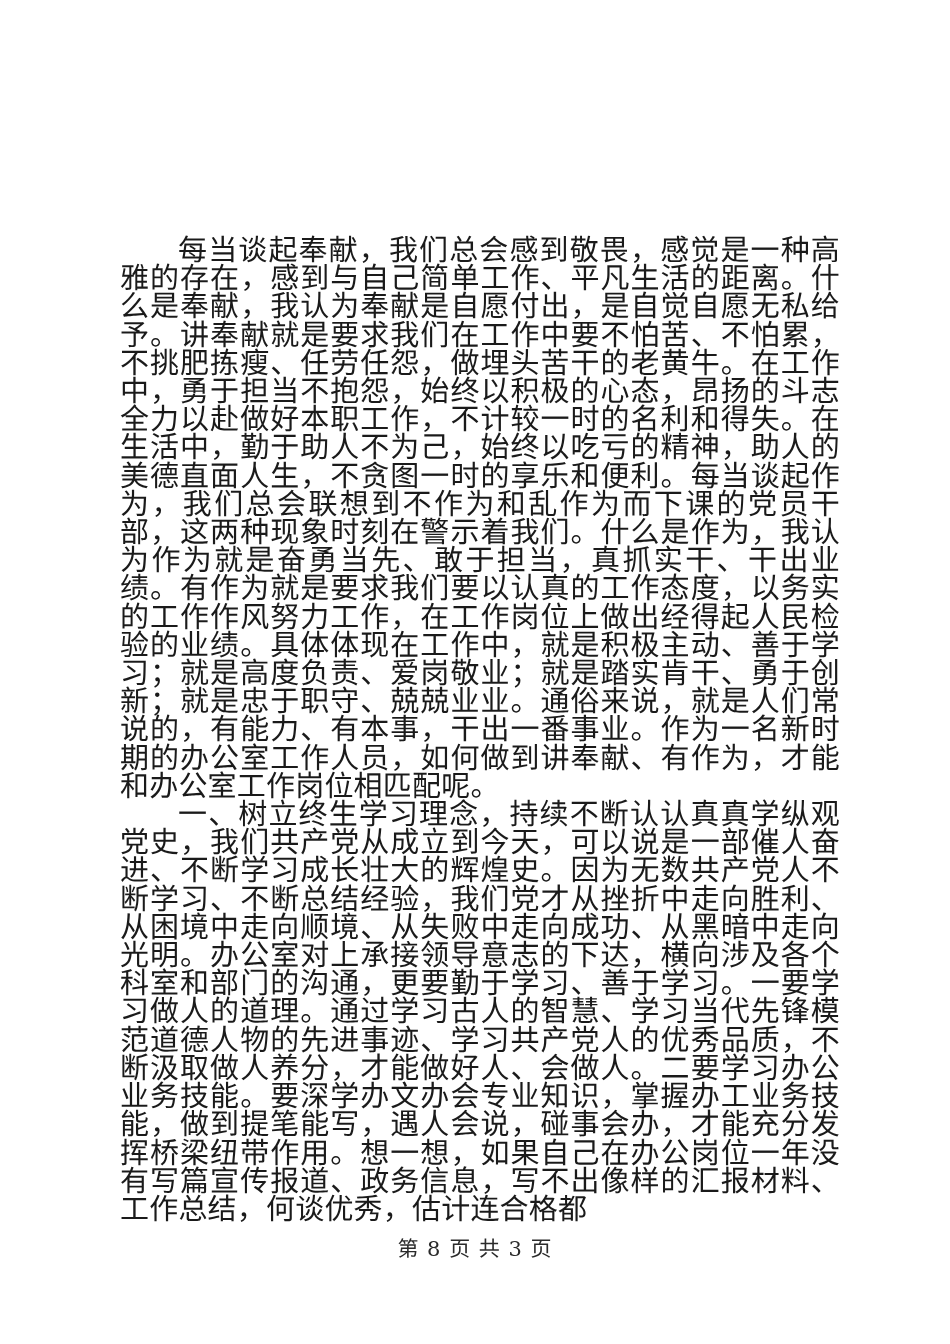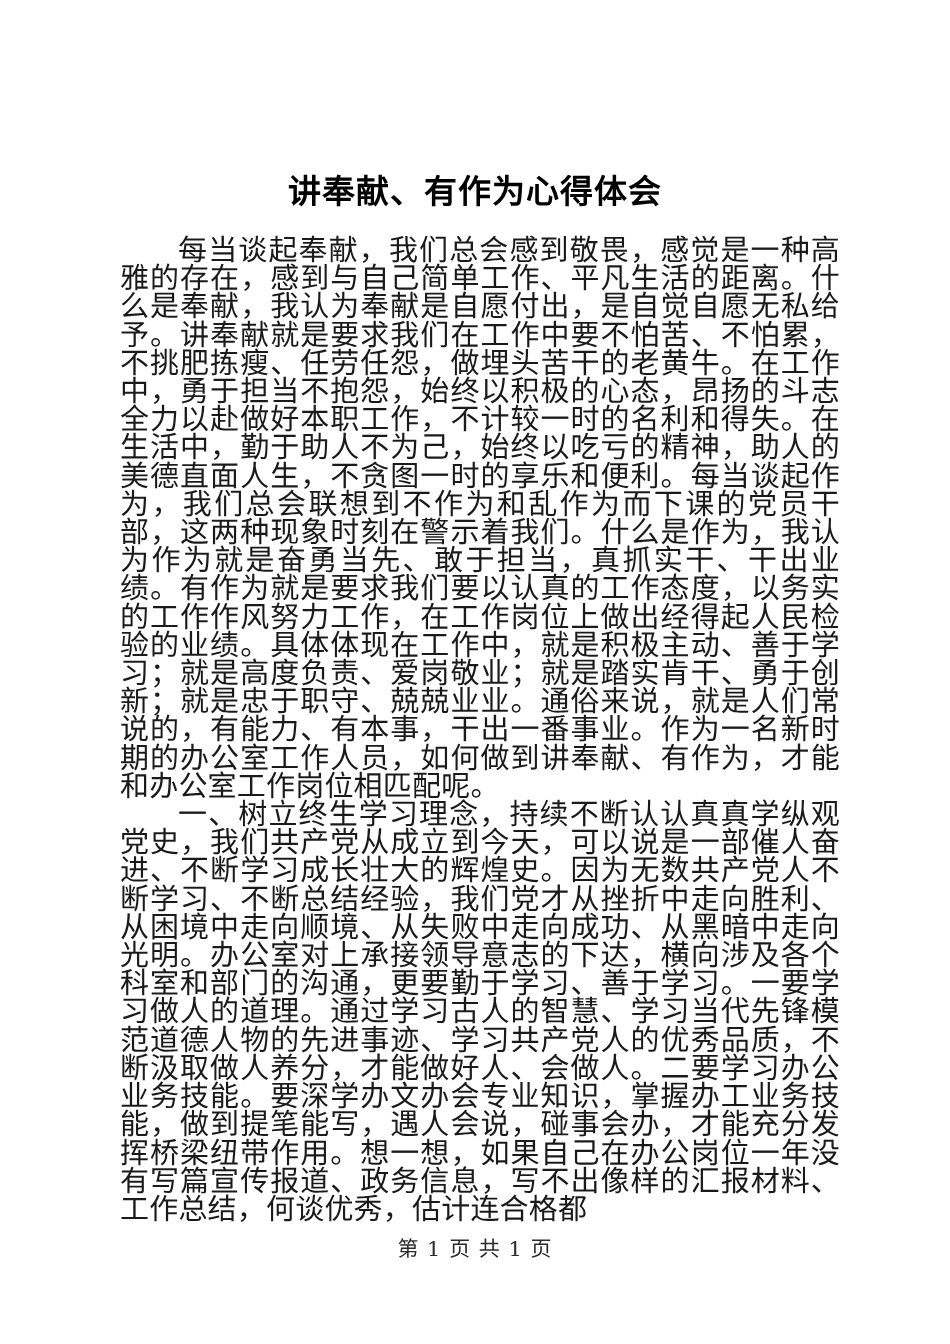--- a/index.html
+++ b/index.html
@@ -67,22 +67,21 @@
     line-height: 26px;
     color: #2a2a2a;
     letter-spacing: 1px;
   }
 </style>
 </head>
 <body>
 
 <div class="page">
 
-  <div class="doc-title">讲奉献、有作为心得体会</div>
 
   <div class="body-block">
     <p class="para">每当谈起奉献，我们总会感到敬畏，感觉是一种高雅的存在，感到与自己简单工作、平凡生活的距离。什么是奉献，我认为奉献是自愿付出，是自觉自愿无私给予。讲奉献就是要求我们在工作中要不怕苦、不怕累，不挑肥拣瘦、任劳任怨，做埋头苦干的老黄牛。在工作中，勇于担当不抱怨，始终以积极的心态，昂扬的斗志全力以赴做好本职工作，不计较一时的名利和得失。在生活中，勤于助人不为己，始终以吃亏的精神，助人的美德直面人生，不贪图一时的享乐和便利。每当谈起作为，我们总会联想到不作为和乱作为而下课的党员干部，这两种现象时刻在警示着我们。什么是作为，我认为作为就是奋勇当先、敢于担当，真抓实干、干出业绩。有作为就是要求我们要以认真的工作态度，以务实的工作作风努力工作，在工作岗位上做出经得起人民检验的业绩。具体体现在工作中，就是积极主动、善于学习；就是高度负责、爱岗敬业；就是踏实肯干、勇于创新；就是忠于职守、兢兢业业。通俗来说，就是人们常说的，有能力、有本事，干出一番事业。作为一名新时期的办公室工作人员，如何做到讲奉献、有作为，才能和办公室工作岗位相匹配呢。</p>
     <p class="para">一、树立终生学习理念，持续不断认认真真学纵观党史，我们共产党从成立到今天，可以说是一部催人奋进、不断学习成长壮大的辉煌史。因为无数共产党人不断学习、不断总结经验，我们党才从挫折中走向胜利、从困境中走向顺境、从失败中走向成功、从黑暗中走向光明。办公室对上承接领导意志的下达，横向涉及各个科室和部门的沟通，更要勤于学习、善于学习。一要学习做人的道理。通过学习古人的智慧、学习当代先锋模范道德人物的先进事迹、学习共产党人的优秀品质，不断汲取做人养分，才能做好人、会做人。二要学习办公业务技能。要深学办文办会专业知识，掌握办工业务技能，做到提笔能写，遇人会说，碰事会办，才能充分发挥桥梁纽带作用。想一想，如果自己在办公岗位一年没有写篇宣传报道、政务信息，写不出像样的汇报材料、工作总结，何谈优秀，估计连合格都</p>
   </div>
 
-  <div class="footer">第 1 页  共 1 页</div>
+  <div class="footer">第 8 页  共 3 页</div>
 
 </div>
 
 </body></html>

